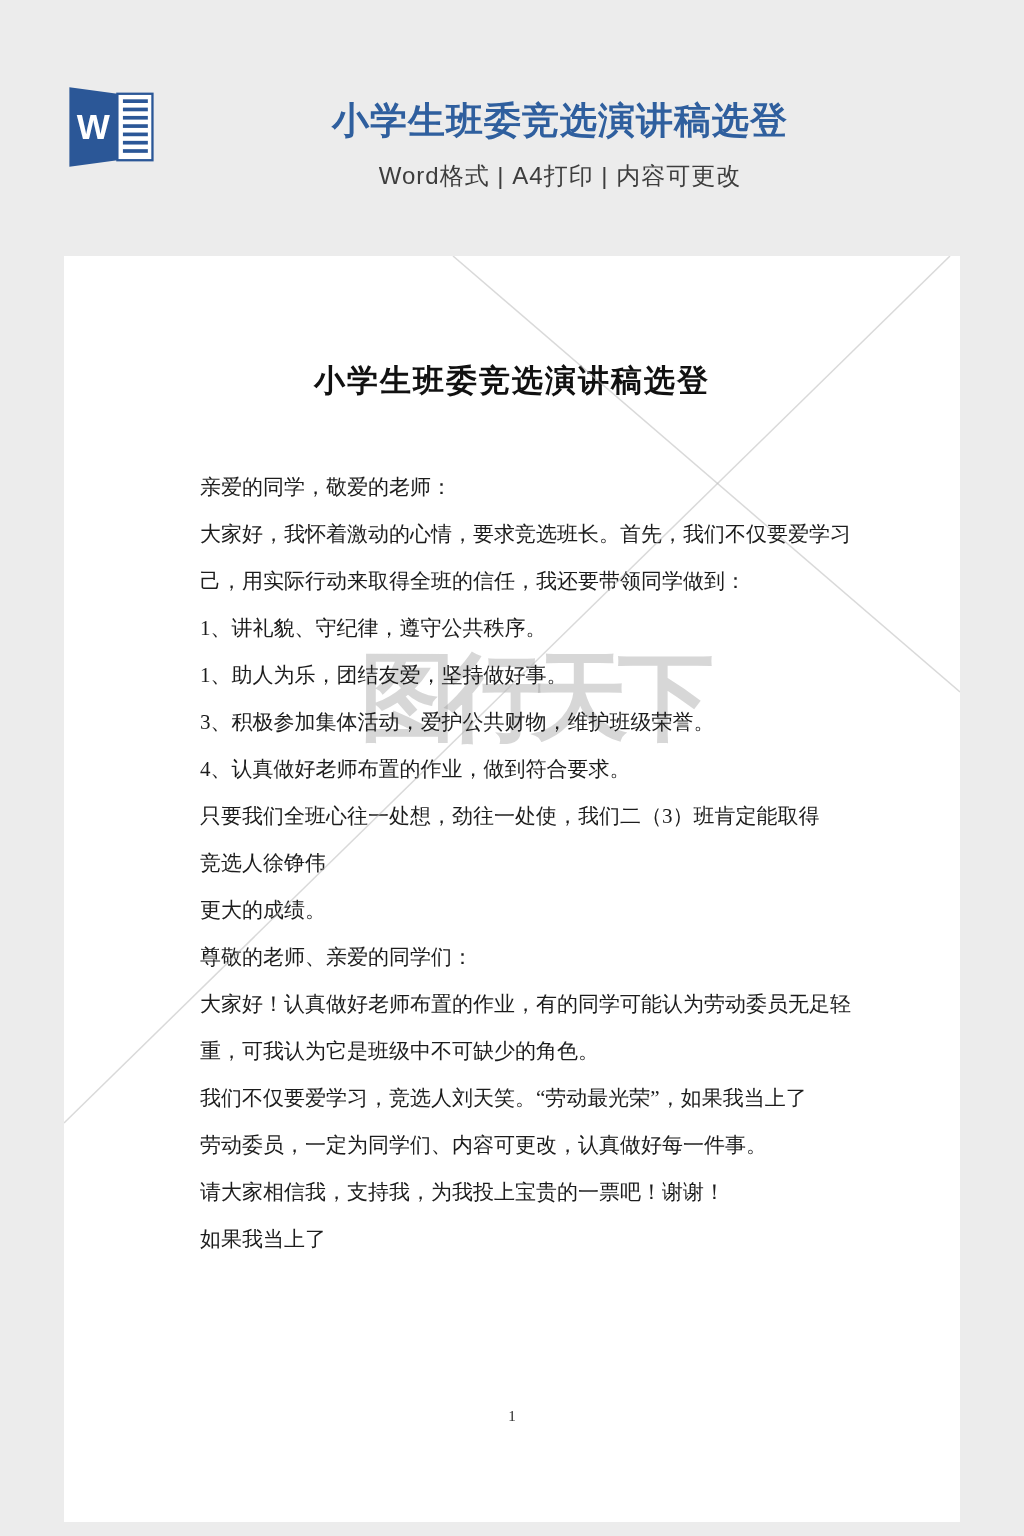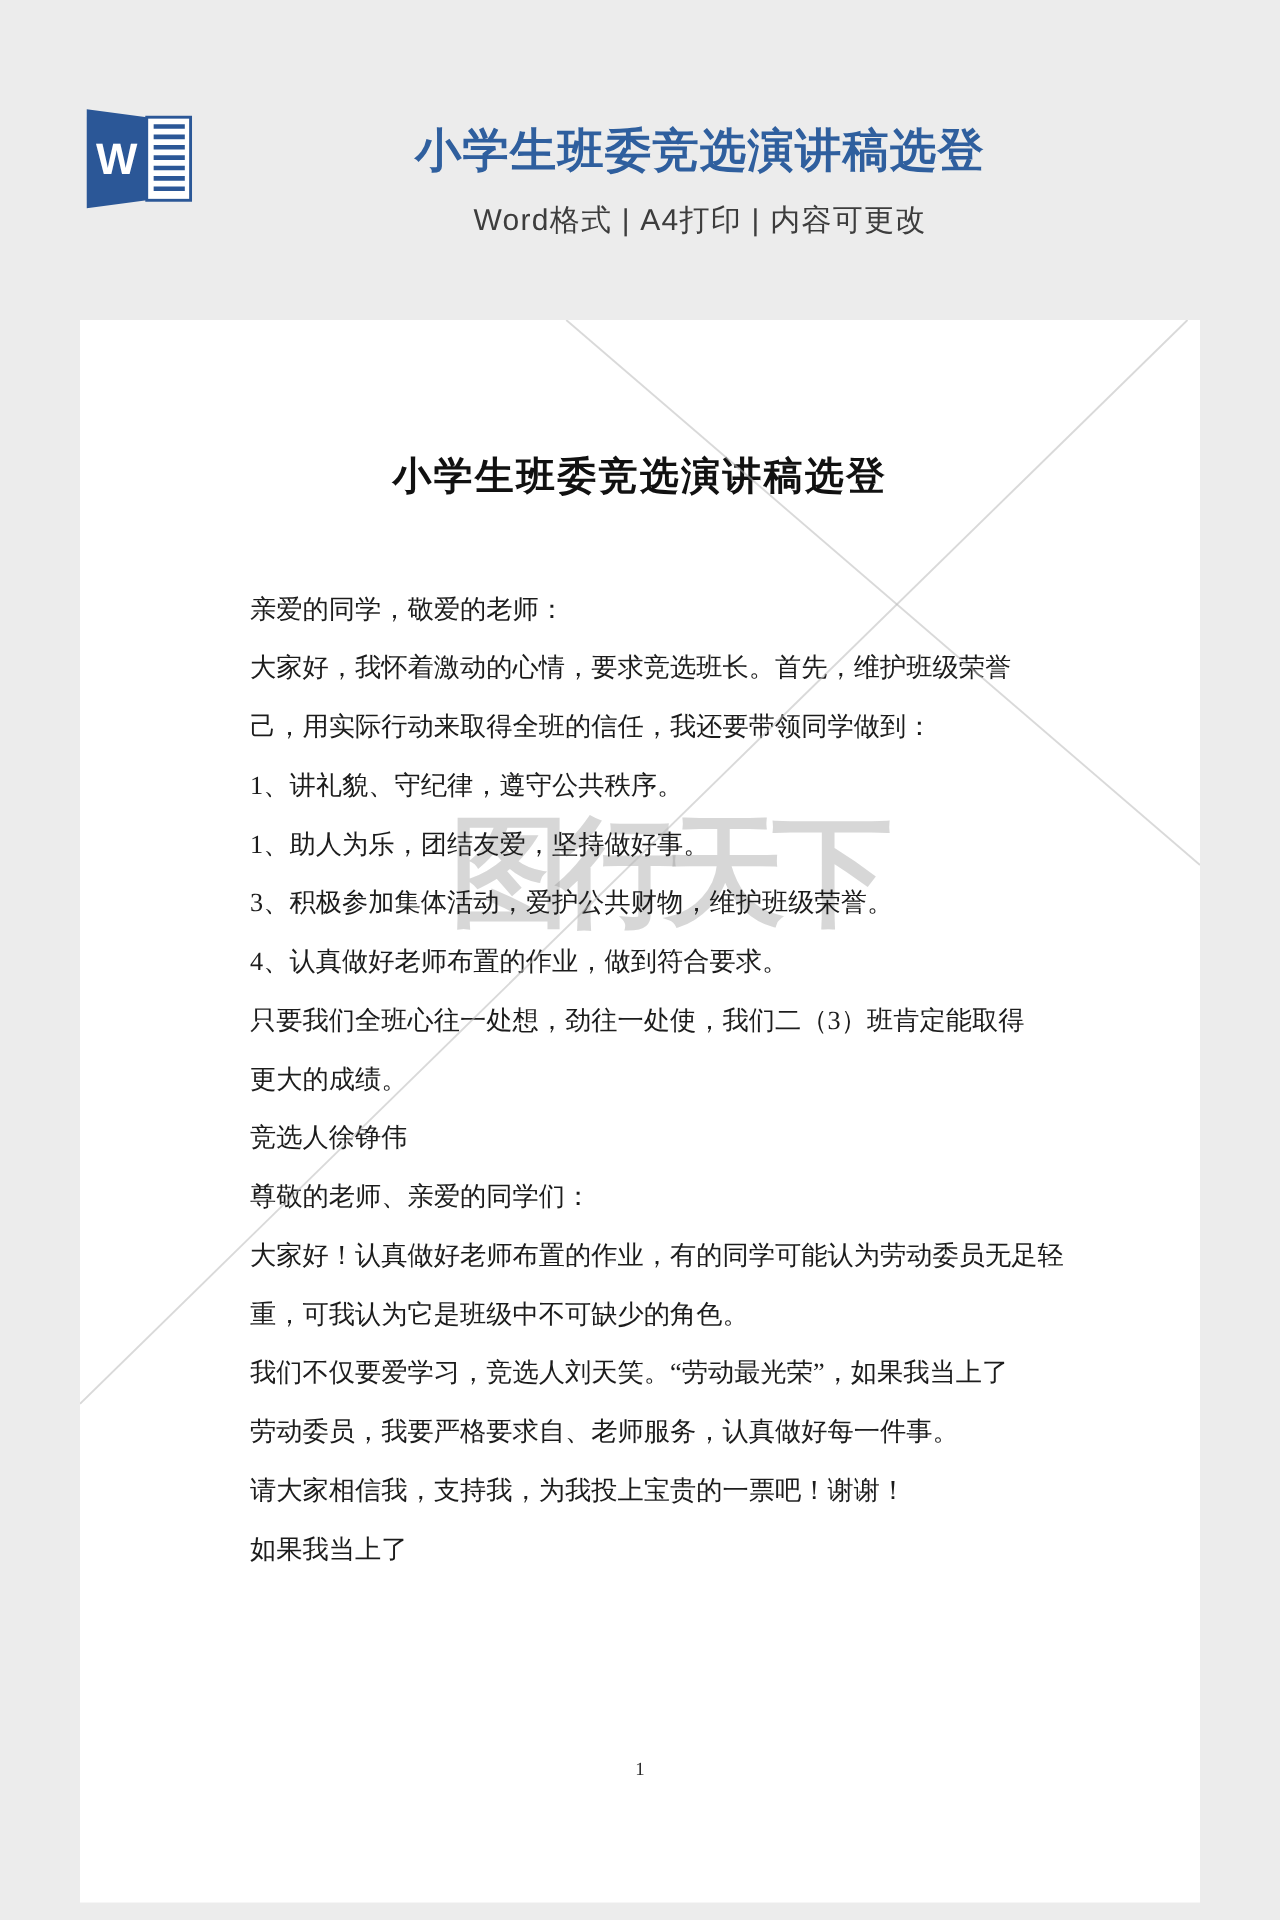--- a/index.html
+++ b/index.html
@@ -101,34 +101,34 @@
 
     <svg class="watermark-lines" viewBox="0 0 896 1266" xmlns="http://www.w3.org/2000/svg">
       <line x1="886" y1="0" x2="0" y2="867" stroke="rgba(185,185,185,0.55)" stroke-width="1.5"></line>
       <line x1="389" y1="0" x2="896" y2="436" stroke="rgba(185,185,185,0.55)" stroke-width="1.5"></line>
     </svg>
 
     <div class="doc-title">小学生班委竞选演讲稿选登</div>
 
     <div class="doc-body">
         <div class="line">亲爱的同学，敬爱的老师：</div>
-        <div class="line">大家好，我怀着激动的心情，要求竞选班长。首先，维护班级荣誉</div>
+        <div class="line">大家好，我怀着激动的心情，要求竞选班长。首先，我们不仅要爱学习</div>
         <div class="line">己，用实际行动来取得全班的信任，我还要带领同学做到：</div>
         <div class="line">1、讲礼貌、守纪律，遵守公共秩序。</div>
         <div class="line">1、助人为乐，团结友爱，坚持做好事。</div>
         <div class="line">3、积极参加集体活动，爱护公共财物，维护班级荣誉。</div>
         <div class="line">4、认真做好老师布置的作业，做到符合要求。</div>
         <div class="line">只要我们全班心往一处想，劲往一处使，我们二（3）班肯定能取得</div>
+        <div class="line">竞选人徐铮伟</div>
         <div class="line">更大的成绩。</div>
-        <div class="line">竞选人徐铮伟</div>
         <div class="line">尊敬的老师、亲爱的同学们：</div>
         <div class="line">大家好！认真做好老师布置的作业，有的同学可能认为劳动委员无足轻</div>
         <div class="line">重，可我认为它是班级中不可缺少的角色。</div>
         <div class="line">我们不仅要爱学习，竞选人刘天笑。“劳动最光荣”，如果我当上了</div>
-        <div class="line">劳动委员，我要严格要求自、老师服务，认真做好每一件事。</div>
+        <div class="line">劳动委员，一定为同学们、内容可更改，认真做好每一件事。</div>
         <div class="line">请大家相信我，支持我，为我投上宝贵的一票吧！谢谢！</div>
         <div class="line">如果我当上了</div>
       </div>
 
     <div class="page-number">1</div>
   </div>
 
 </div>
 
 </body></html>

